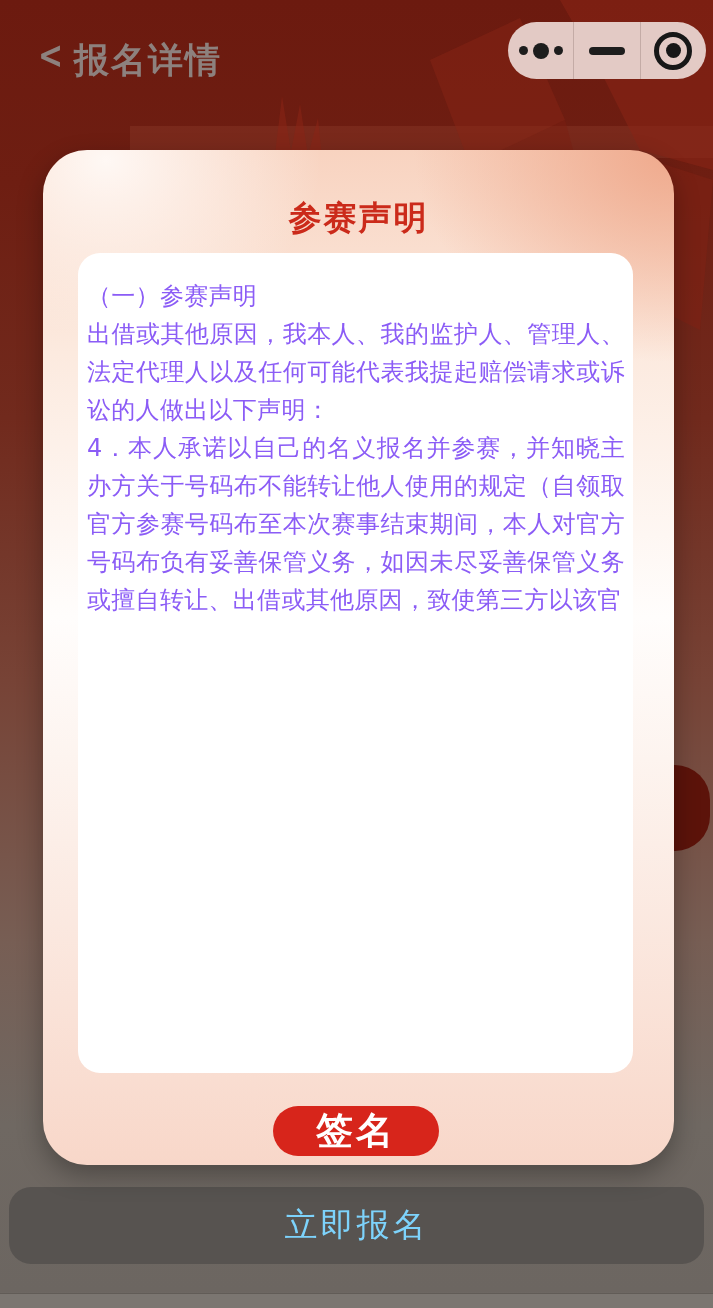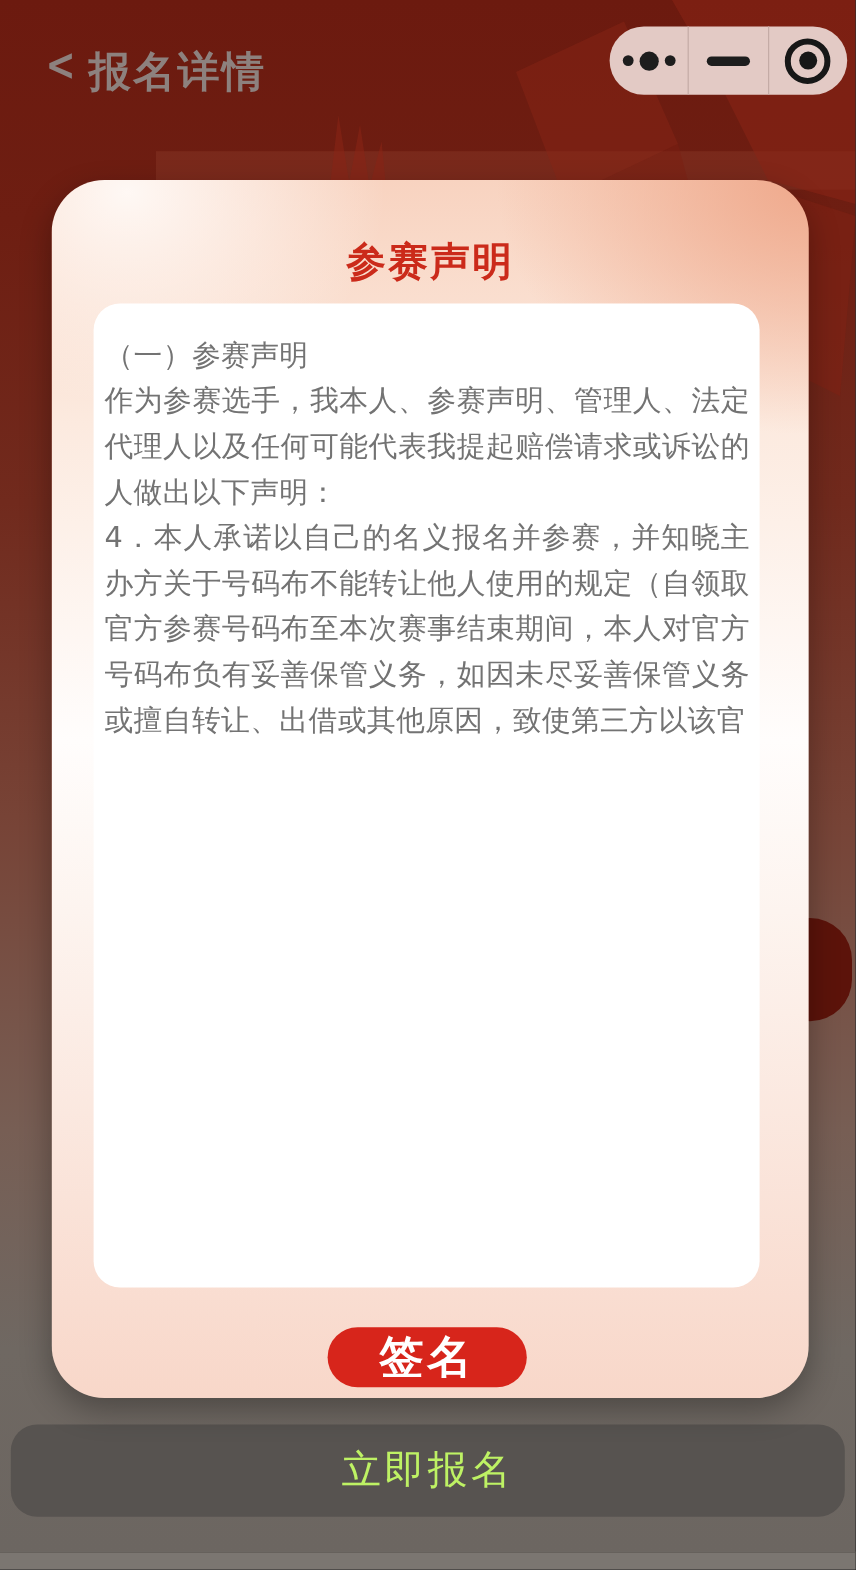--- a/index.html
+++ b/index.html
@@ -72,37 +72,37 @@
   }
   .panel{
     position:absolute;left:35px;top:103px;width:555px;height:820px;
     background:#ffffff;border-radius:22px;
     overflow:hidden;
     padding:24px 8px 0 9px;
   }
   .panel p{
     margin:0;
     font-size:24px;line-height:38px;letter-spacing:0.3px;
-    color:#737373;
+    color:#8b5cf6;
     text-align:justify;
   }
   .sign-btn{
     position:absolute;left:230px;top:956px;width:166px;height:50px;
     background:#d7251b;border:none;border-radius:26px;
     color:#ffffff;font-size:37px;font-weight:bold;letter-spacing:3px;
     font-family:inherit;
     display:flex;align-items:center;justify-content:center;
     cursor:pointer;
     text-align:right;
   }
   
   .register-btn{
     position:absolute;left:9px;top:1187px;width:695px;height:77px;z-index:3;
     background:#575350;border:none;border-radius:22px;
-    color:#bef264;font-size:33px;letter-spacing:3px;
+    color:#7dd3fc;font-size:33px;letter-spacing:3px;
     font-family:inherit;
     display:flex;align-items:center;justify-content:center;
   }
   .bottom-strip{
     position:absolute;left:0;top:1293px;width:713px;height:15px;z-index:2;
     background:#7b7671;border-top:1px solid #615c57;
   }
 </style>
 </head>
 <body>
@@ -141,21 +141,21 @@
             <i></i>
           </span>
       </div>
     </div>
   </div>
 
   <div class="card">
     <div class="modal-title">参赛声明</div>
     <div class="panel">
       <p>（一）参赛声明</p>
-      <p>作为参赛选手，我本人、参赛声明、管理人、法定代理人以及任何可能代表我提起赔偿请求或诉讼的人做出以下声明：</p>
+      <p>出借或其他原因，我本人、我的监护人、管理人、法定代理人以及任何可能代表我提起赔偿请求或诉讼的人做出以下声明：</p>
       <p>4．本人承诺以自己的名义报名并参赛，并知晓主办方关于号码布不能转让他人使用的规定（自领取官方参赛号码布至本次赛事结束期间，本人对官方号码布负有妥善保管义务，如因未尽妥善保管义务或擅自转让、出借或其他原因，致使第三方以该官</p>
     </div>
     <button class="sign-btn">签名</button>
   </div>
 
   <button class="register-btn">立即报名</button>
   <div class="bottom-strip"></div>
 
 </div>
 

